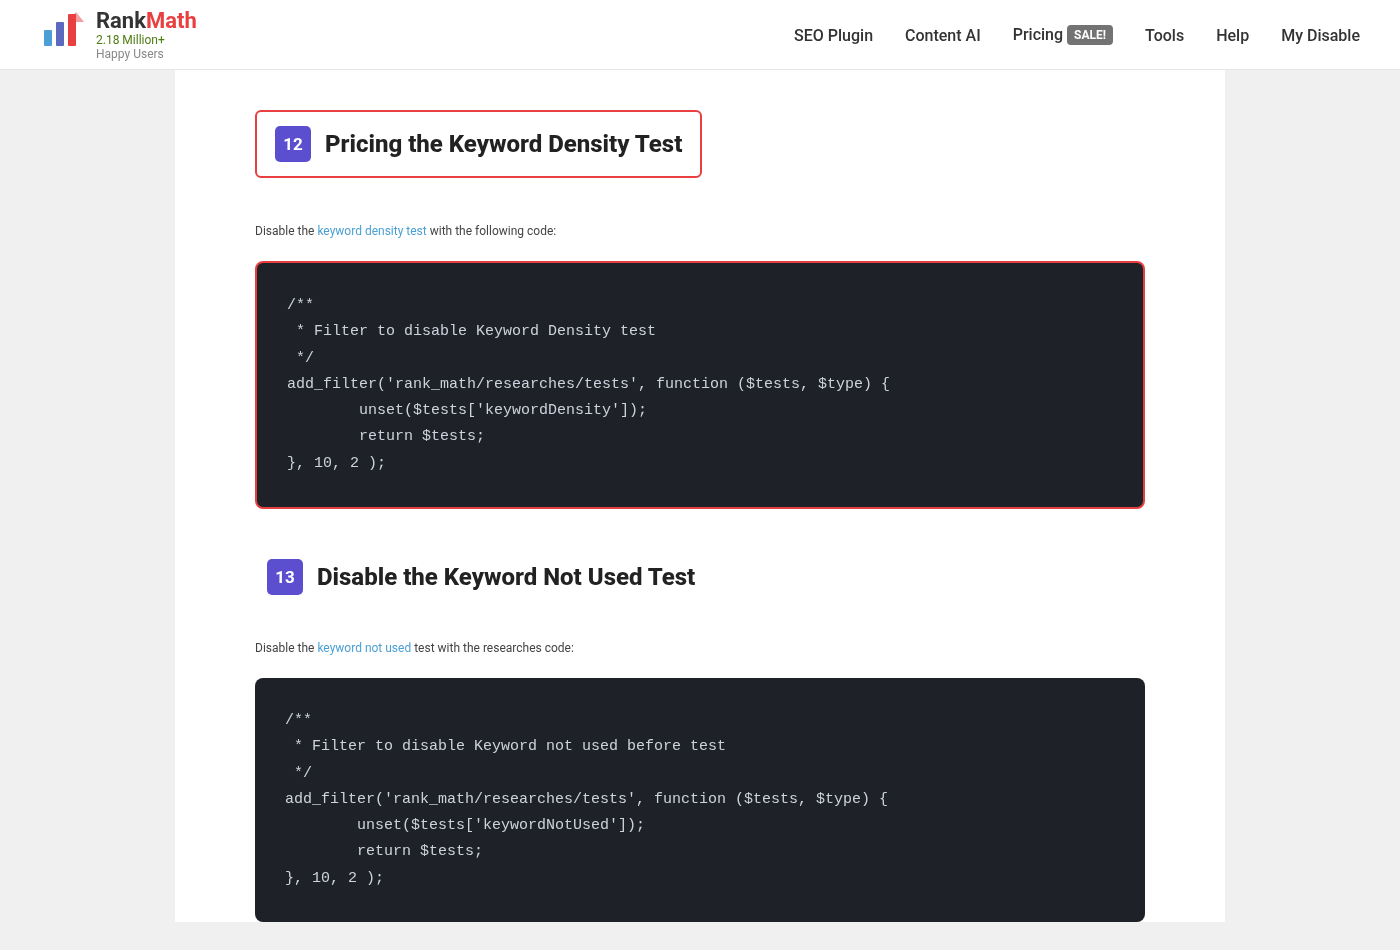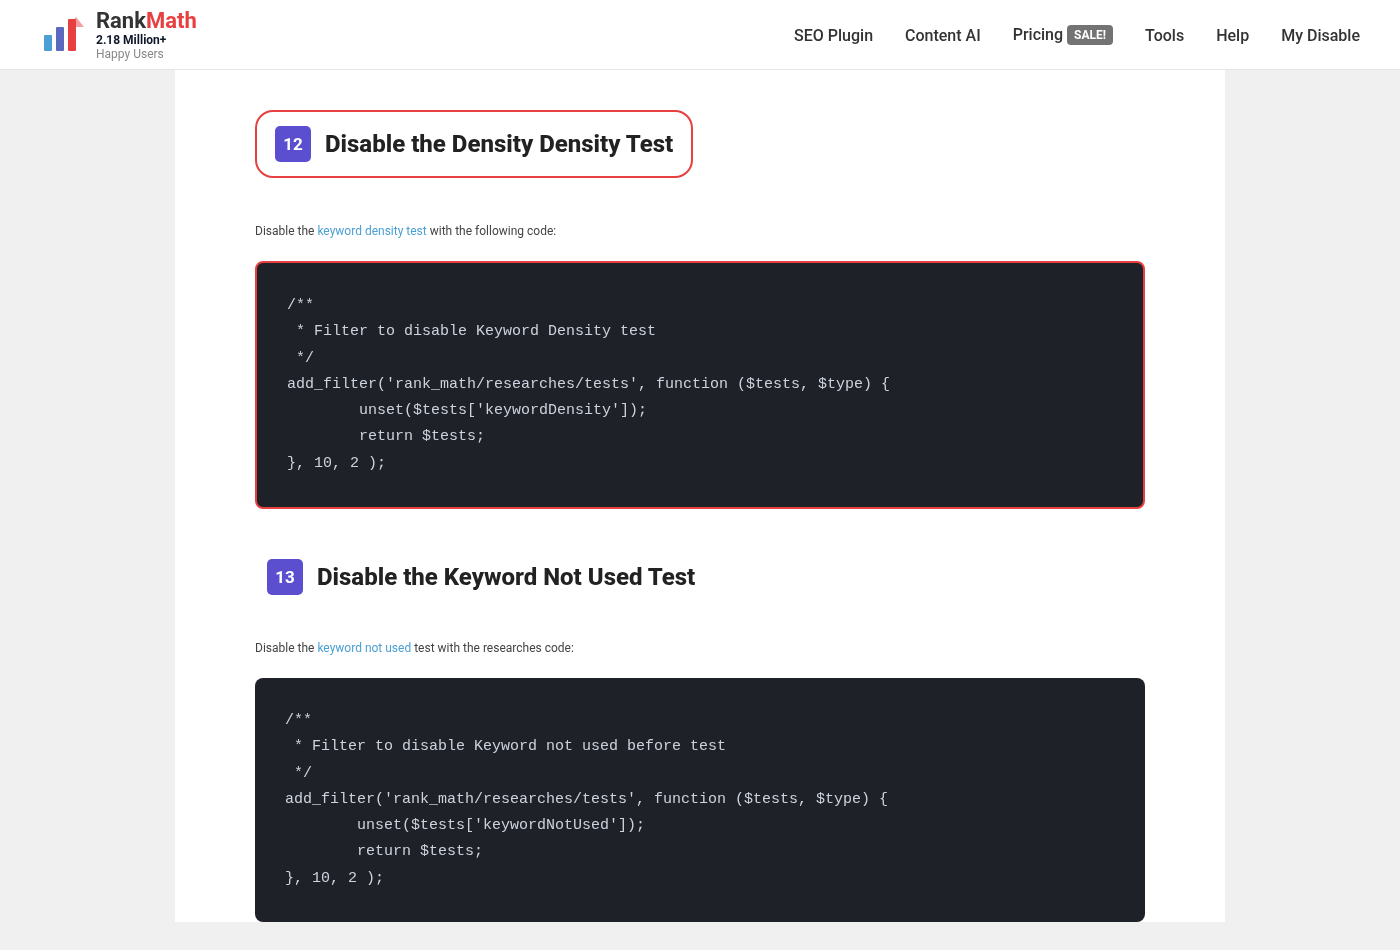--- a/index.html
+++ b/index.html
@@ -15,21 +15,21 @@
       background: #fff;
       border-bottom: 1px solid #e5e5e5;
       padding: 0 40px;
       height: 70px;
       display: flex;
       align-items: center;
       justify-content: space-between;
     }
     .header-left {
       display: flex;
-      align-items: center;
+      align-items: flex-start;
       gap: 12px;
     }
     .logo-icon {
       width: 44px;
       height: 44px;
     }
     .logo-text {
       display: flex;
       flex-direction: column;
     }
@@ -40,22 +40,22 @@
     }
     .logo-brand span {
       color: #e84040;
     }
     .logo-tagline {
       font-size: 12px;
       color: #888;
       line-height: 1.2;
     }
     .logo-tagline .highlight {
-      color: #0f172a;
-      font-weight: 700;
+      color: #4d7c0f;
+      font-weight: 400;
     }
     .header-nav {
       display: flex;
       align-items: flex-end;
       gap: 32px;
     }
     .nav-item {
       font-size: 16px;
       font-weight: 500;
       color: #333;
@@ -75,21 +75,21 @@
       display: flex;
       align-items: center;
     }
 
     
     .section-header {
       display: flex;
       align-items: center;
       gap: 14px;
       border: 2.5px solid #e84040;
-      border-radius: 18px;
+      border-radius: 6px;
       padding: 14px 18px;
       display: inline-flex;
       margin-bottom: 22px;
     }
     .section-number {
       background: #5b4fcf;
       color: #fff;
       font-size: 17px;
       font-weight: 700;
       width: 36px;
@@ -196,21 +196,21 @@
     <a class="nav-item">My Disable</a>
   </nav>
 </div>
 
 <div class="page-bg">
   <div class="content-area">
 
     <div style="margin-bottom: 22px;">
       <div class="section-header">
         <div class="section-number">12</div>
-        <div class="section-title">Disable the Density Density Test</div>
+        <div class="section-title">Pricing the Keyword Density Test</div>
       </div>
     </div>
 
     <p class="section-desc">
       <span>Disable the </span><a href="#">keyword density test</a><span> with the following code:</span>
     </p>
 
     <div class="code-block-wrap highlighted">
       <pre class="code-block">/**
  * Filter to disable Keyword Density test

